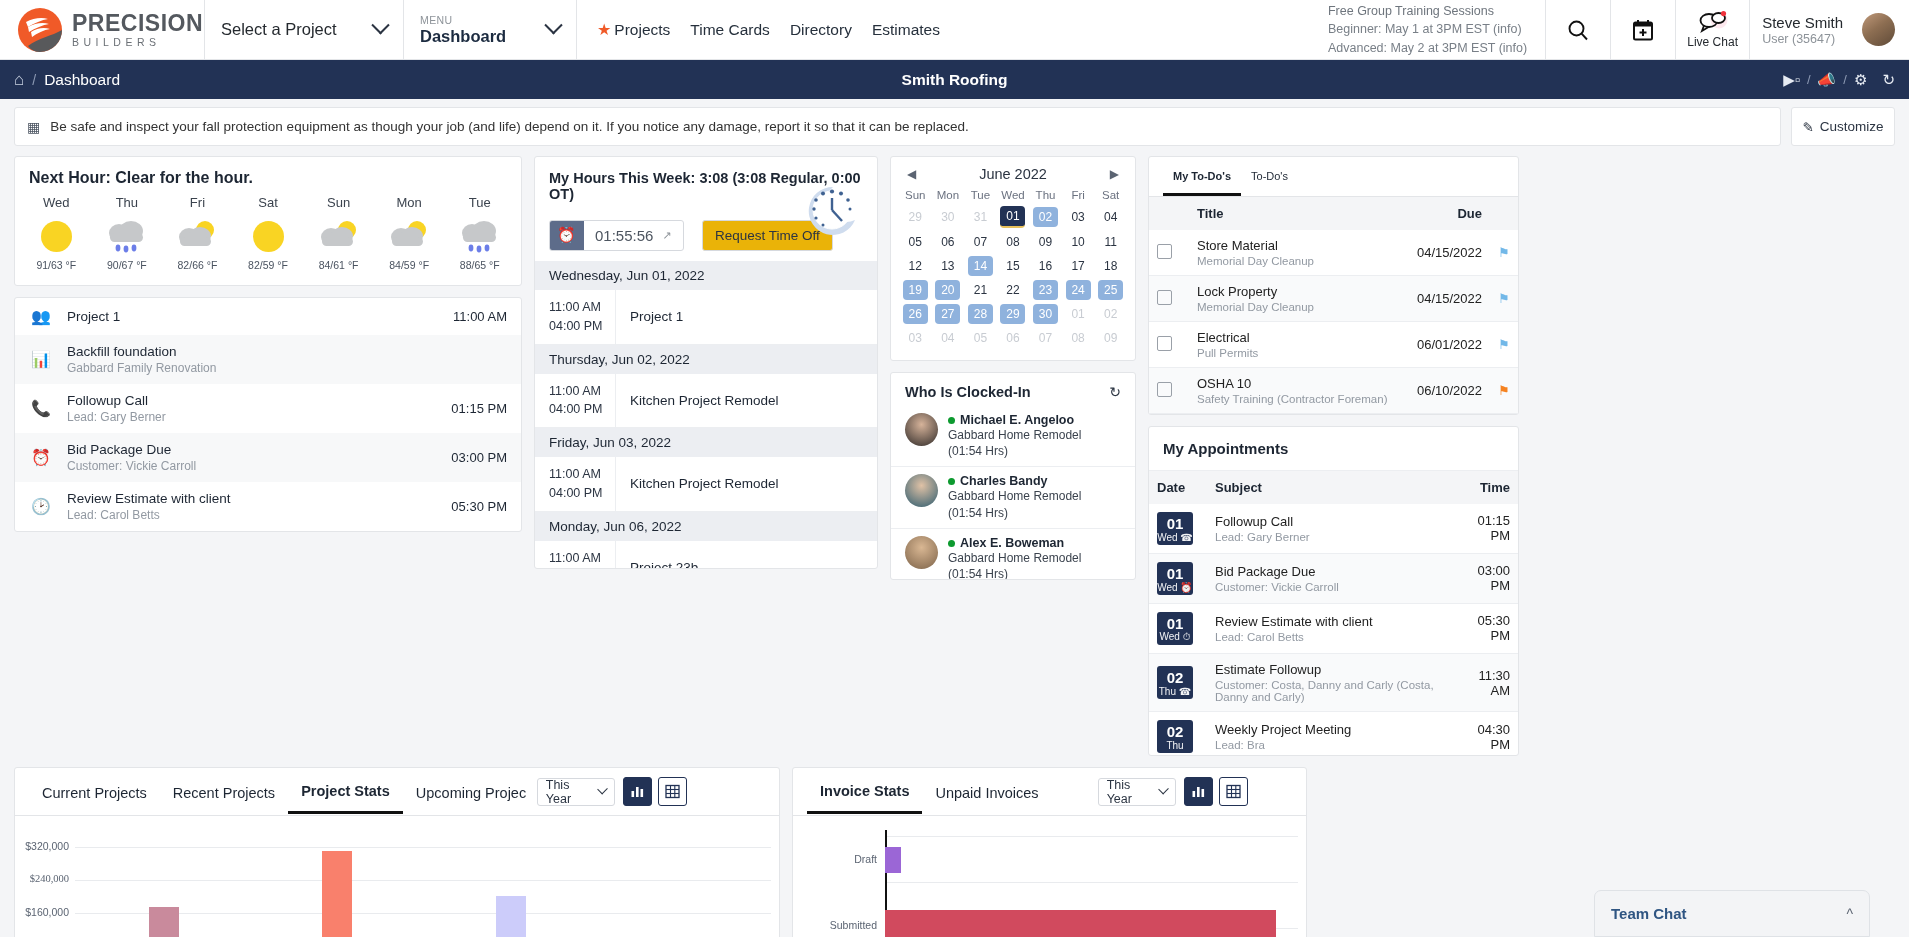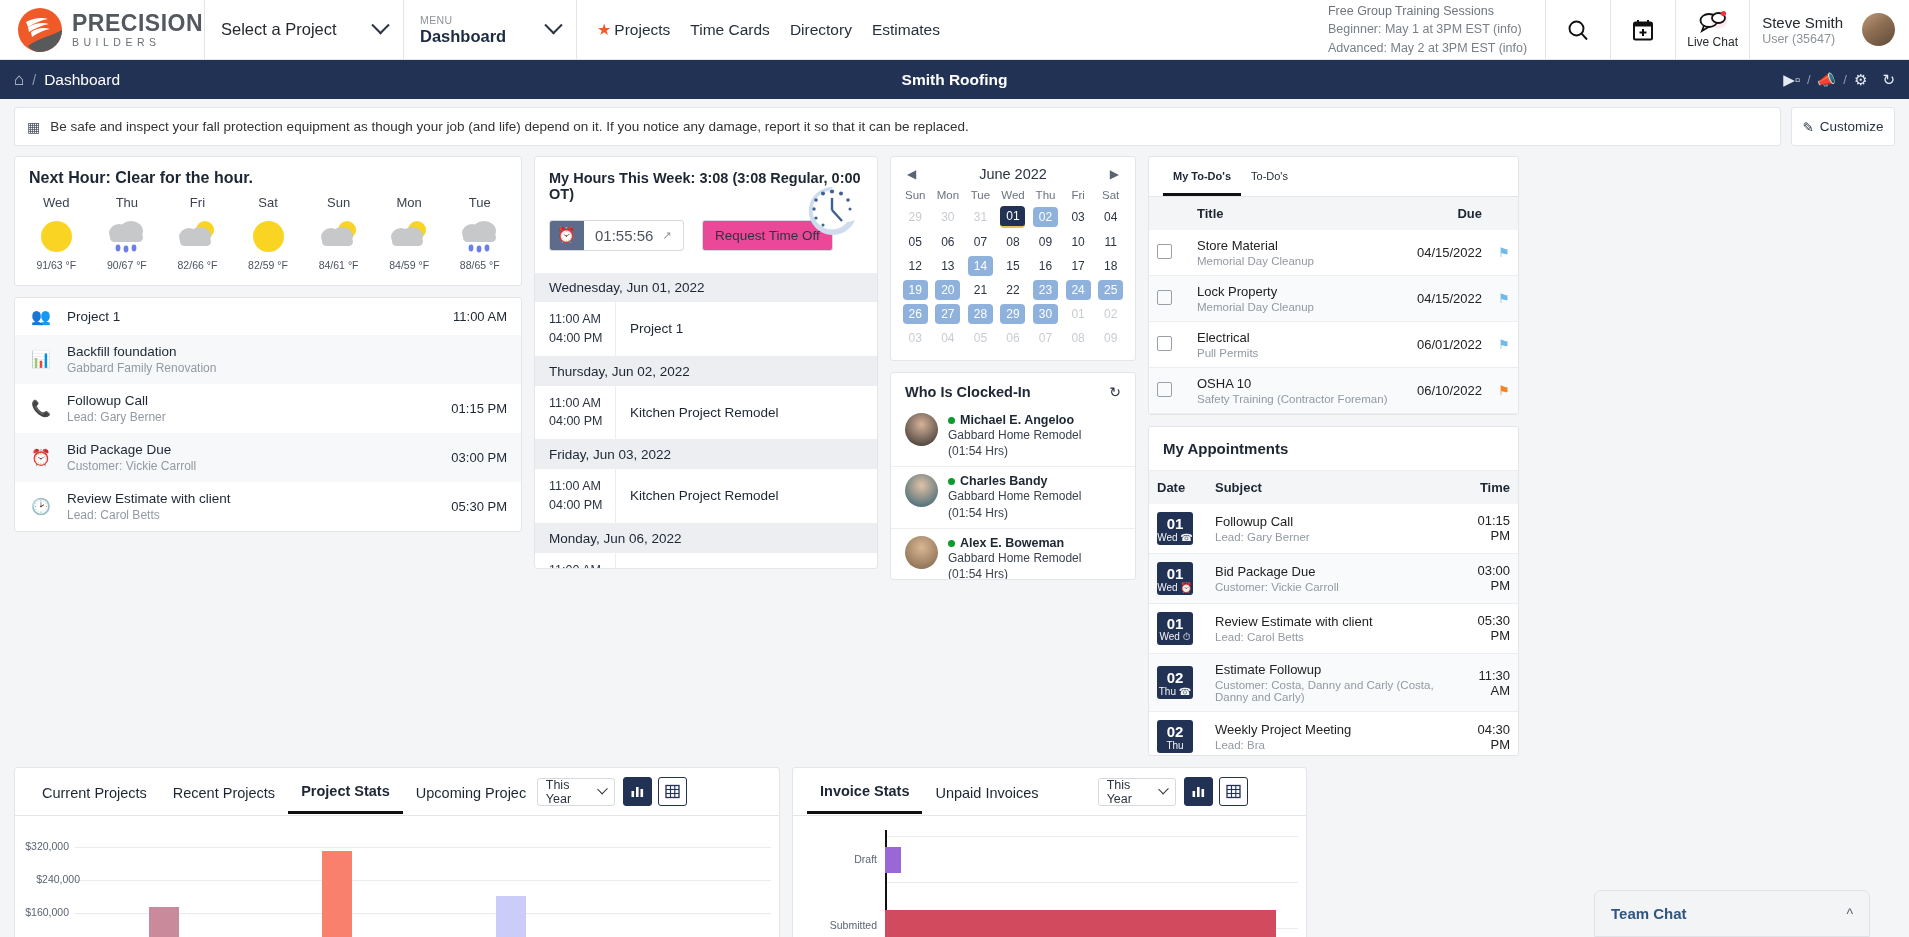--- a/index.html
+++ b/index.html
@@ -90,22 +90,22 @@
   .day-row .tx { flex: 1; }
   .day-row .tx .t1 { color: #1d2633; font-size: 13.5px; }
   .day-row .tx .t2 { color: #9299a2; font-size: 12px; margin-top: 2px; }
   .day-row .tm { font-size: 13px; color: #1d2633; }
   
   .hrs-head { padding: 13px 14px 8px 14px; font-size: 14.5px; font-weight: 700; color: #1d2633; position: relative; }
   .timer { display: inline-flex; height: 31px; margin: 4px 0 0 14px; border: 1px solid #d6d9de; border-radius: 3px; overflow: hidden; }
   .timer .tb { width: 34px; background: #5d6c8a; color: #fff; display: flex; align-items: center; justify-content: center; font-size: 15px; }
   .timer .tv { padding: 0 11px; display: flex; align-items: center; gap: 9px; font-size: 15px; color: #4d5560; }
   .timer .tv .arw { font-size: 11px; color: #8d9399; }
-  .rto { display: inline-block; margin: 10px 0 12px 14px; border: 1px solid #d6d9de; border-radius: 3px;
-    padding: 7px 12px; font-size: 13.5px; color: #2b3442; background: #ec4899; cursor: pointer; }
+  .rto { display: inline-block; margin: 10px 0 0 14px; border: 1px solid #d6d9de; border-radius: 3px;
+    padding: 7px 12px; font-size: 13.5px; color: #2b3442; background: #eab308; cursor: pointer; }
   .clockart { position: absolute; right: 18px; top: 28px; width: 52px; height: 52px; }
   .dayhdr { background: #eceef2; padding: 7px 14px; font-size: 13.5px; font-weight: 400; color: #1d2633; }
   .slot { display: flex; border-bottom: 1px solid #eceef1; }
   .slot .tcol { width: 80px; padding: 8px 0 8px 14px; font-size: 12.5px; color: #2b3442; line-height: 1.5; flex: none; }
   .slot .pcol { flex: 1; padding: 8px 0 8px 14px; font-size: 13.5px; color: #1d2633;
     display: flex; align-items: center; border-left: 1px solid #eceef1; }
   
   .cal-nav { display: flex; align-items: center; justify-content: space-between; padding: 9px 16px 4px 16px; }
   .cal-nav .m { font-size: 14.5px; color: #2b3442; }
   .cal-nav .ar { color: #5b6472; font-size: 12px; cursor: pointer; }
@@ -779,21 +779,21 @@
           <line x1="1" y1="9.5" x2="14" y2="9.5" stroke="#223255" stroke-width="1.1"></line>
           <line x1="5.5" y1="1.5" x2="5.5" y2="13.5" stroke="#223255" stroke-width="1.1"></line>
           <line x1="9.8" y1="1.5" x2="9.8" y2="13.5" stroke="#223255" stroke-width="1.1"></line>
         </svg>
       </div>
     </div>
     <div class="plot" id="ps-plot" style="height:181px;">
         <div class="gline" style="top: 96.7778px;"></div>
         <div class="ylab" style="top: 89.7778px; left: 0px; width: 54px;">$160,000</div>
         <div class="gline" style="top: 63.6667px;"></div>
-        <div class="ylab" style="top: 56.6667px; left: 11px; width: 54px;">$240,000</div>
+        <div class="ylab" style="top: 56.6667px; left: 0px; width: 54px; font-family: Liberation Serif, serif;">$240,000</div>
         <div class="gline" style="top: 30.5556px;"></div>
         <div class="ylab" style="top: 23.5556px; left: 0px; width: 54px;">$320,000</div>
         <div class="bar" style="left: 133.75px; top: 90.5694px; width: 30px; height: 72.4306px; background: rgb(201, 138, 156);"></div>
         <div class="bar" style="left: 307.25px; top: 34.6944px; width: 30px; height: 128.306px; background: rgb(249, 128, 108);"></div>
         <div class="bar" style="left: 480.75px; top: 80.2222px; width: 30px; height: 82.7778px; background: rgb(204, 204, 250);"></div>
       </div>
   </div>
 
   <div class="chartcard" style="width:515px;height:230px;">
     <div class="chart-tabs">

